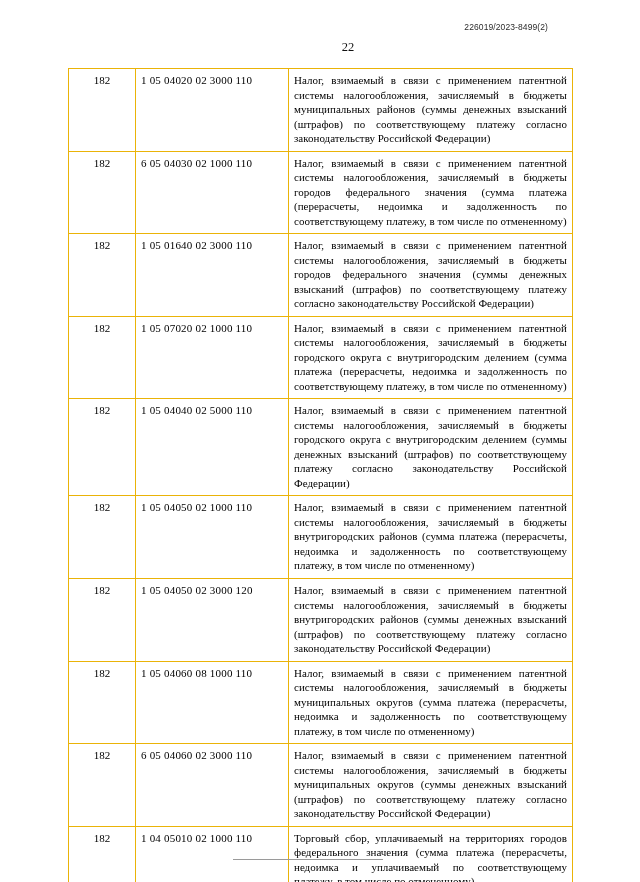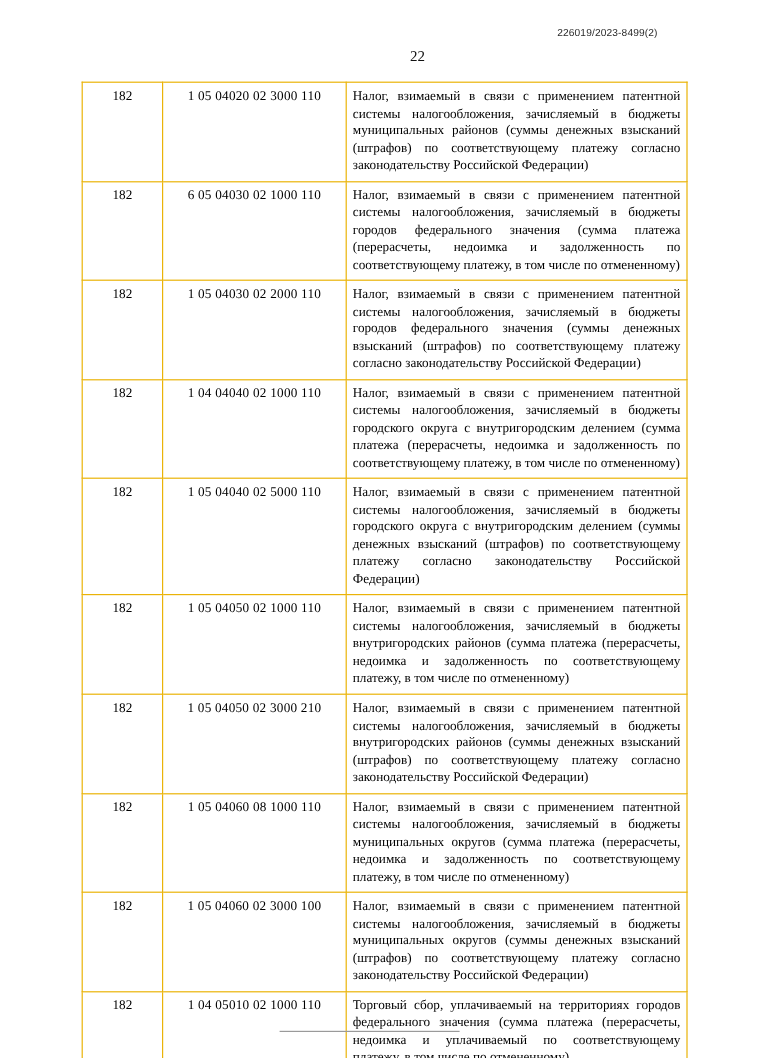--- a/index.html
+++ b/index.html
@@ -59,21 +59,20 @@
     line-height: 1.32;
   }
   td.col-admin {
     width: 56px;
     text-align: center;
     vertical-align: middle;
     font-size: 11px;
   }
   td.col-code {
     width: 142px;
-    text-align: center;
     vertical-align: middle;
     font-size: 11px;
     letter-spacing: 0.2px;
   }
   td.col-desc {
     text-align: justify;
     text-justify: inter-word;
     hyphens: none;
   }
   .bottom-rule {
@@ -103,51 +102,51 @@
           <td class="col-code">1 05 04020 02 3000 110</td>
           <td class="col-desc">Налог, взимаемый в связи с применением патентной системы налогообложения, зачисляемый в бюджеты муниципальных районов (суммы денежных взысканий (штрафов) по соответствующему платежу согласно законодательству Российской Федерации)</td>
         </tr>
         <tr>
           <td class="col-admin">182</td>
           <td class="col-code">6 05 04030 02 1000 110</td>
           <td class="col-desc">Налог, взимаемый в связи с применением патентной системы налогообложения, зачисляемый в бюджеты городов федерального значения (сумма платежа (перерасчеты, недоимка и задолженность по соответствующему платежу, в том числе по отмененному)</td>
         </tr>
         <tr>
           <td class="col-admin">182</td>
-          <td class="col-code">1 05 04030 02 2000 110</td>
+          <td class="col-code">1 05 01640 02 3000 110</td>
           <td class="col-desc">Налог, взимаемый в связи с применением патентной системы налогообложения, зачисляемый в бюджеты городов федерального значения (суммы денежных взысканий (штрафов) по соответствующему платежу согласно законодательству Российской Федерации)</td>
         </tr>
         <tr>
           <td class="col-admin">182</td>
-          <td class="col-code">1 04 04040 02 1000 110</td>
+          <td class="col-code">1 05 07020 02 1000 110</td>
           <td class="col-desc">Налог, взимаемый в связи с применением патентной системы налогообложения, зачисляемый в бюджеты городского округа с внутригородским делением (сумма платежа (перерасчеты, недоимка и задолженность по соответствующему платежу, в том числе по отмененному)</td>
         </tr>
         <tr>
           <td class="col-admin">182</td>
           <td class="col-code">1 05 04040 02 5000 110</td>
           <td class="col-desc">Налог, взимаемый в связи с применением патентной системы налогообложения, зачисляемый в бюджеты городского округа с внутригородским делением (суммы денежных взысканий (штрафов) по соответствующему платежу согласно законодательству Российской Федерации)</td>
         </tr>
         <tr>
           <td class="col-admin">182</td>
           <td class="col-code">1 05 04050 02 1000 110</td>
           <td class="col-desc">Налог, взимаемый в связи с применением патентной системы налогообложения, зачисляемый в бюджеты внутригородских районов (сумма платежа (перерасчеты, недоимка и задолженность по соответствующему платежу, в том числе по отмененному)</td>
         </tr>
         <tr>
           <td class="col-admin">182</td>
-          <td class="col-code">1 05 04050 02 3000 210</td>
+          <td class="col-code">1 05 04050 02 3000 120</td>
           <td class="col-desc">Налог, взимаемый в связи с применением патентной системы налогообложения, зачисляемый в бюджеты внутригородских районов (суммы денежных взысканий (штрафов) по соответствующему платежу согласно законодательству Российской Федерации)</td>
         </tr>
         <tr>
           <td class="col-admin">182</td>
           <td class="col-code">1 05 04060 08 1000 110</td>
           <td class="col-desc">Налог, взимаемый в связи с применением патентной системы налогообложения, зачисляемый в бюджеты муниципальных округов (сумма платежа (перерасчеты, недоимка и задолженность по соответствующему платежу, в том числе по отмененному)</td>
         </tr>
         <tr>
           <td class="col-admin">182</td>
-          <td class="col-code">1 05 04060 02 3000 100</td>
+          <td class="col-code">6 05 04060 02 3000 110</td>
           <td class="col-desc">Налог, взимаемый в связи с применением патентной системы налогообложения, зачисляемый в бюджеты муниципальных округов (суммы денежных взысканий (штрафов) по соответствующему платежу согласно законодательству Российской Федерации)</td>
         </tr>
         <tr>
           <td class="col-admin">182</td>
           <td class="col-code">1 04 05010 02 1000 110</td>
           <td class="col-desc">Торговый сбор, уплачиваемый на территориях городов федерального значения (сумма платежа (перерасчеты, недоимка и уплачиваемый по соответствующему платежу, в том числе по отмененному)</td>
         </tr>
       </tbody>
     </table>
   </div>

